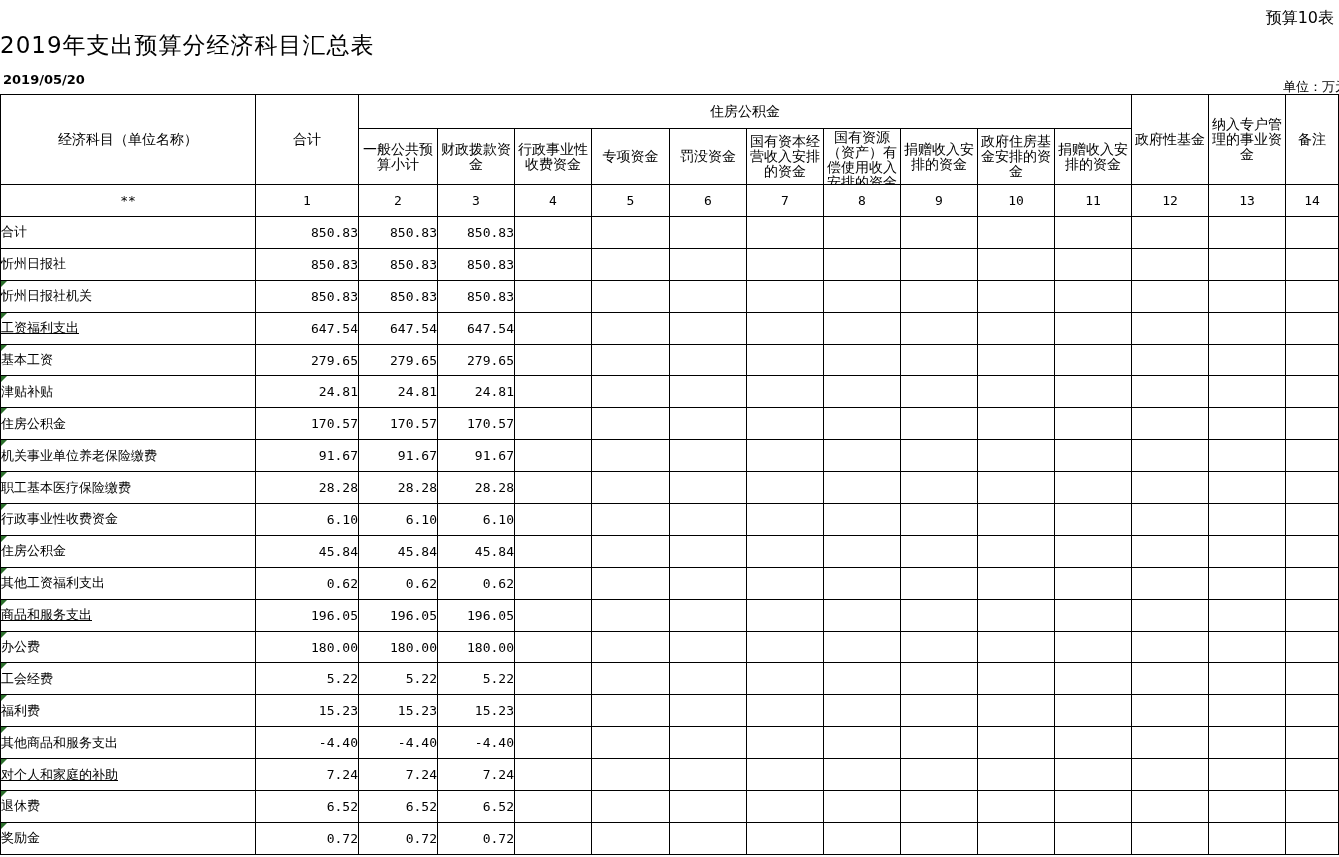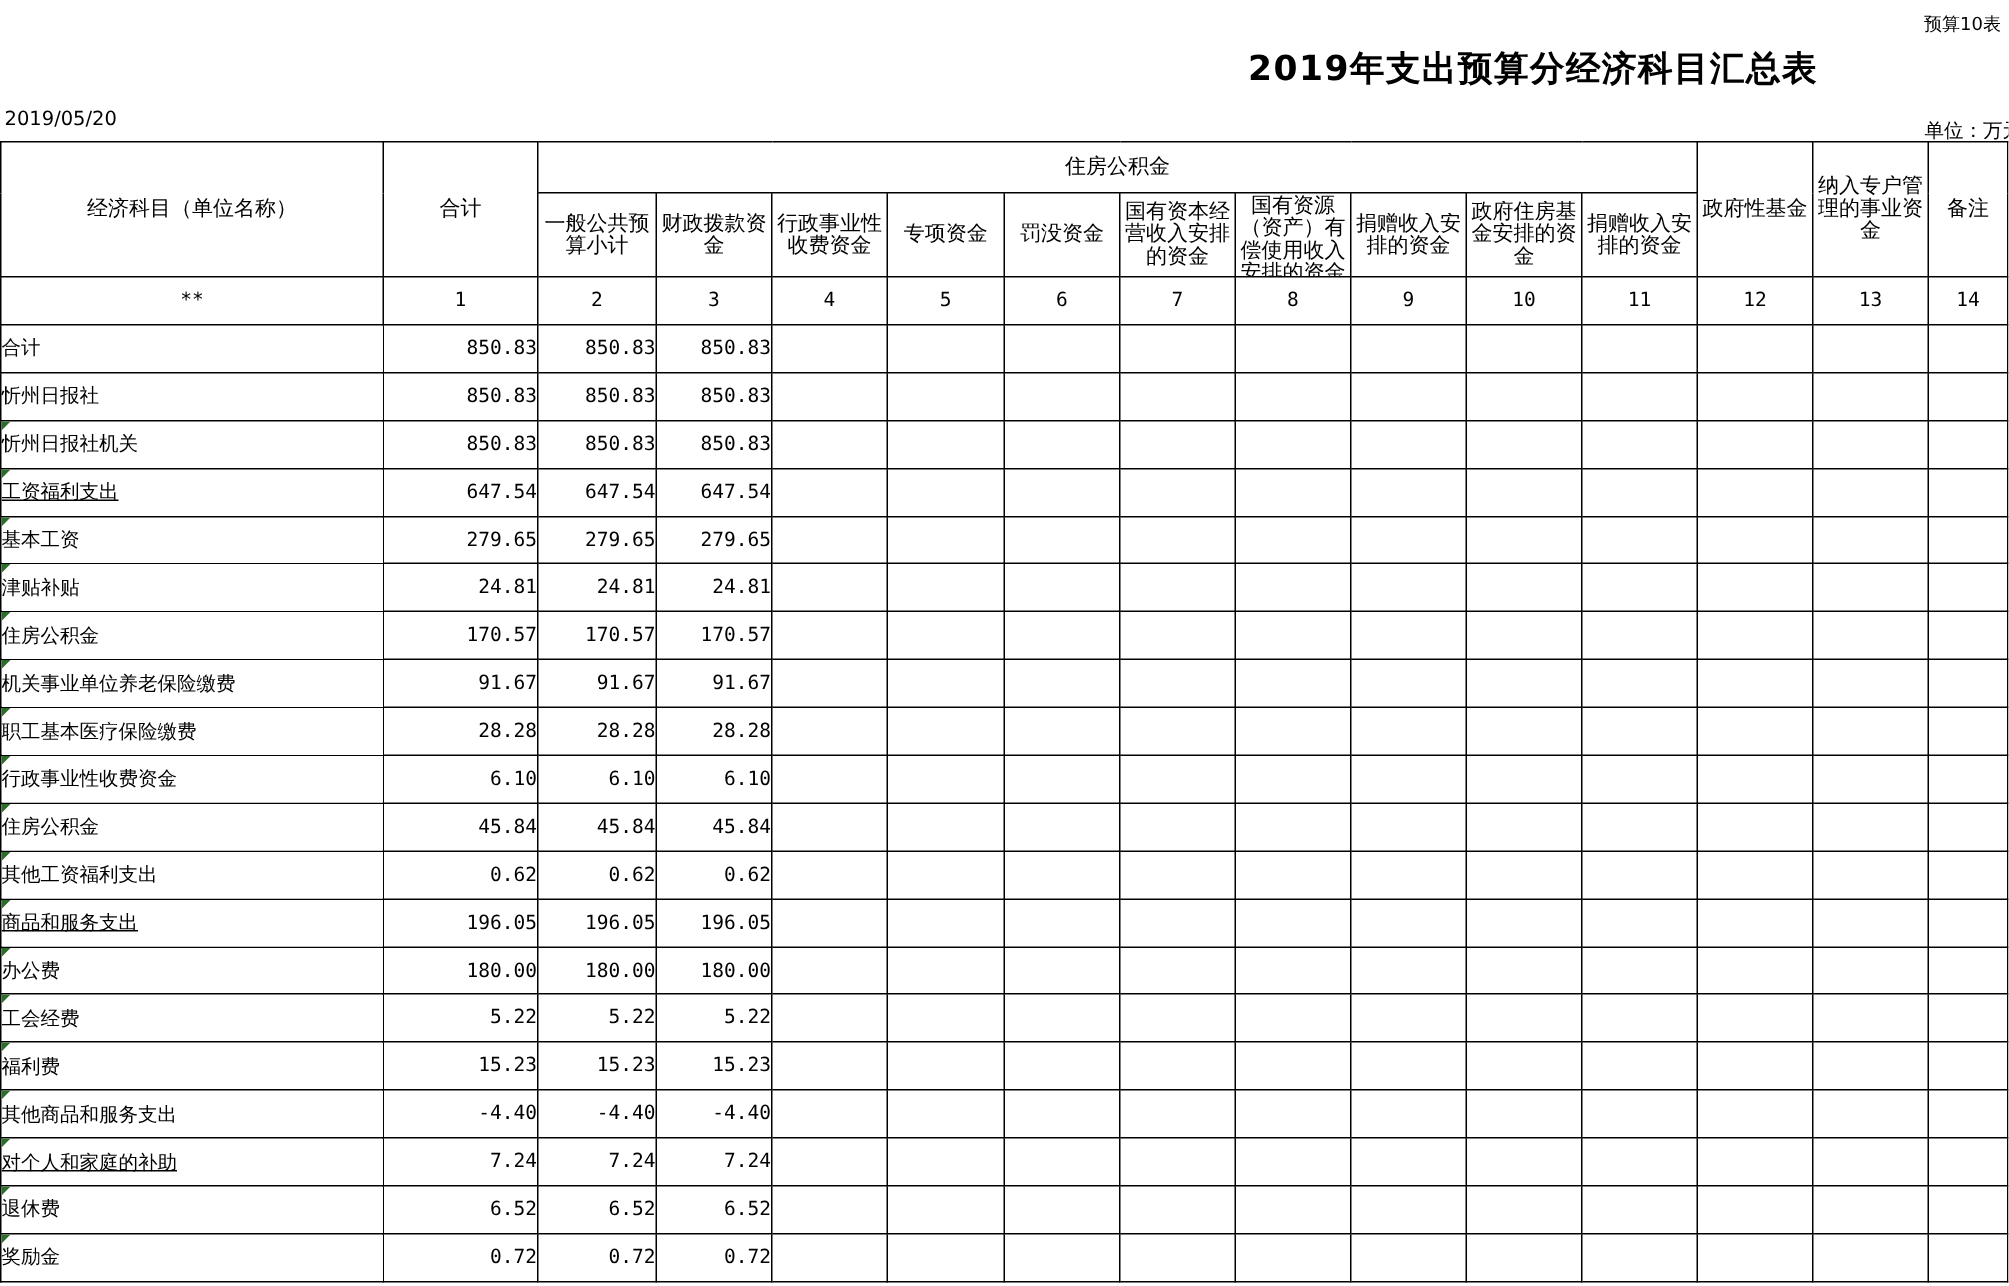--- a/index.html
+++ b/index.html
@@ -6,32 +6,33 @@
   body{
     width:1339px;height:857px;
     background:#ffffff;
     overflow:hidden;
     position:relative;
     font-family:"DejaVu Sans","Liberation Sans",sans-serif;
     color:#000;
   }
   .corner-label{
     position:absolute;top:8px;right:5px;
-    font-size:12px;
+    font-size:16px;
   }
   .page-title{
     position:absolute;top:30px;left:0;width:1212px;
-    text-align:right;
-    font-size:23px;font-weight:bold;
+    text-align:left;
+    font-size:23px;font-weight:normal;
     letter-spacing:1px;
     margin:0;
   }
   .date-label{
     position:absolute;top:72px;left:3px;
     font-size:13px;
+    font-weight:bold;
   }
   .unit-label{
     position:absolute;top:78px;right:-9px;
     font-size:13px;
   }
   table.grid{
     position:absolute;top:94px;left:0;
     border-collapse:collapse;
     table-layout:fixed;
     width:1338px;

